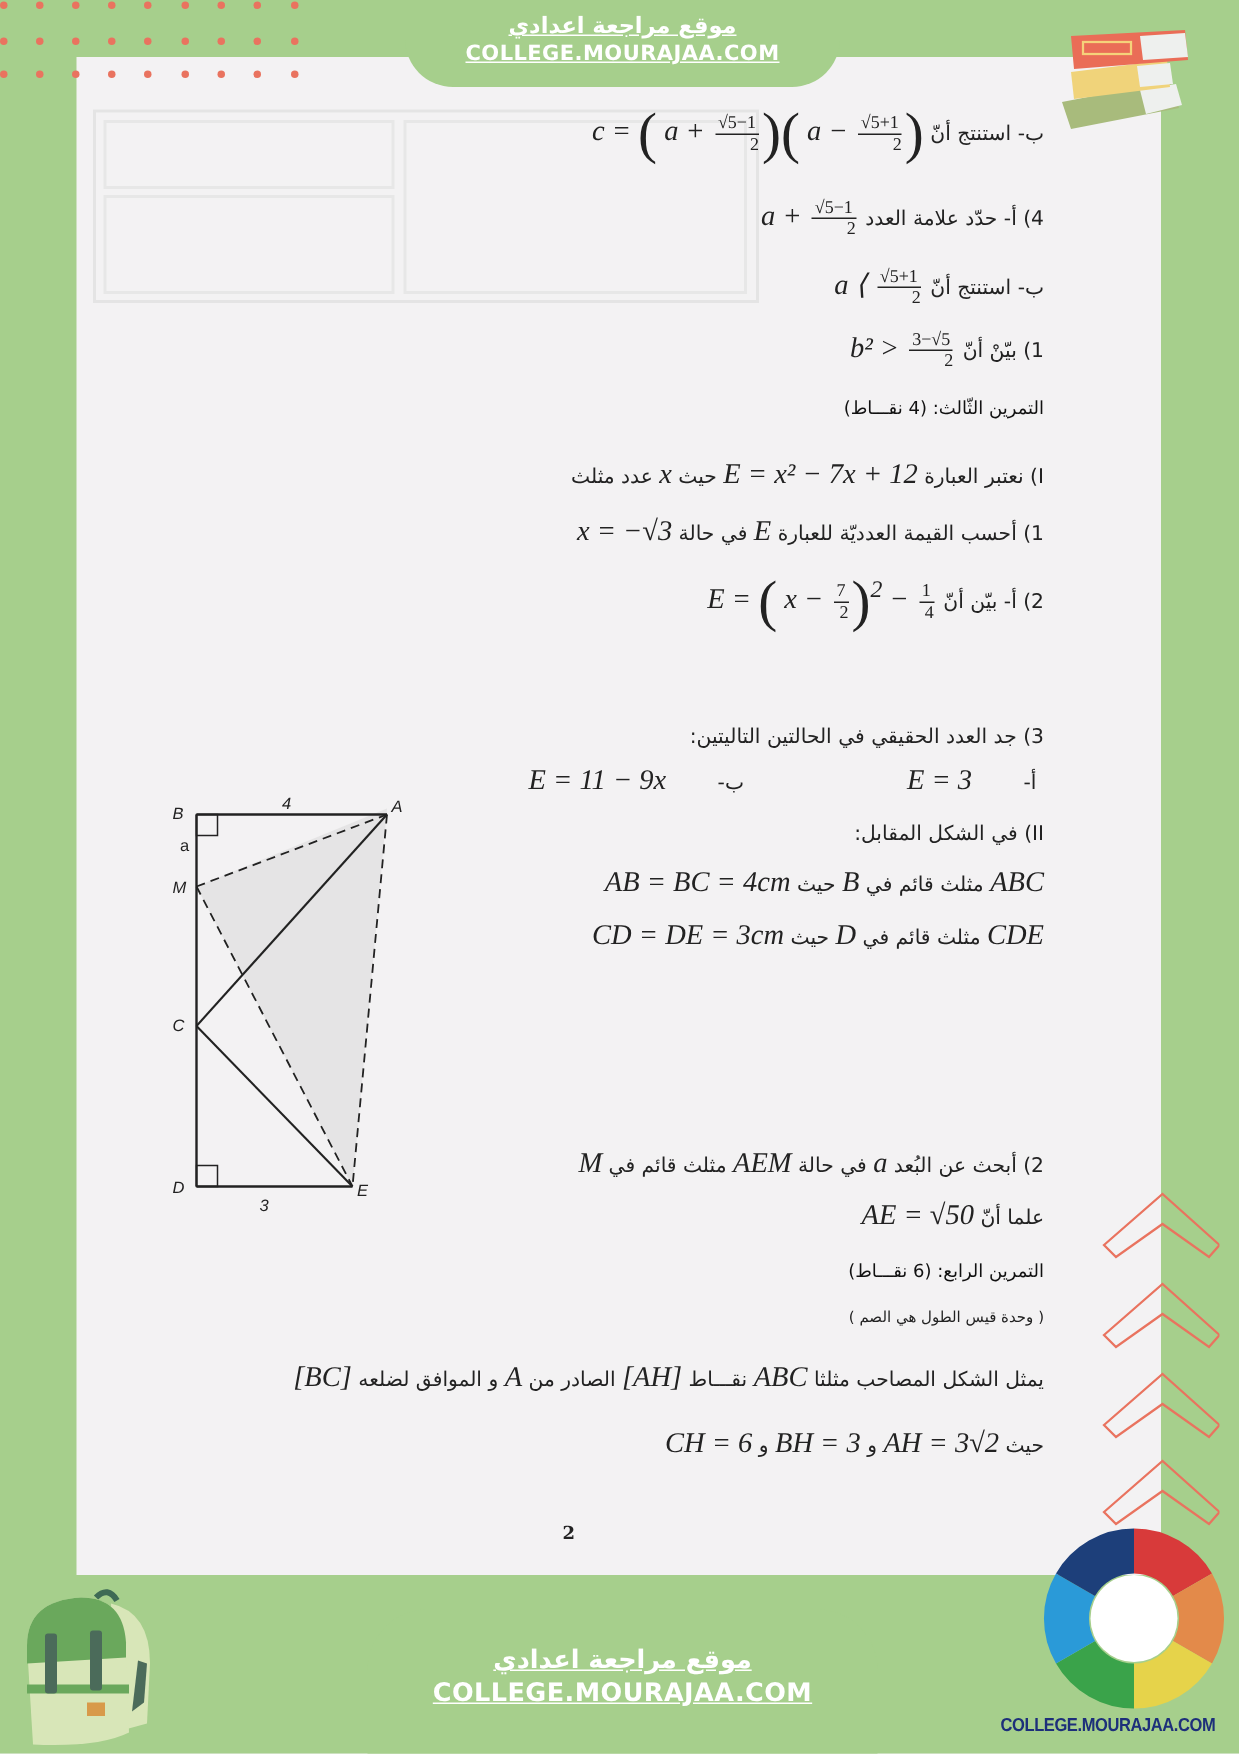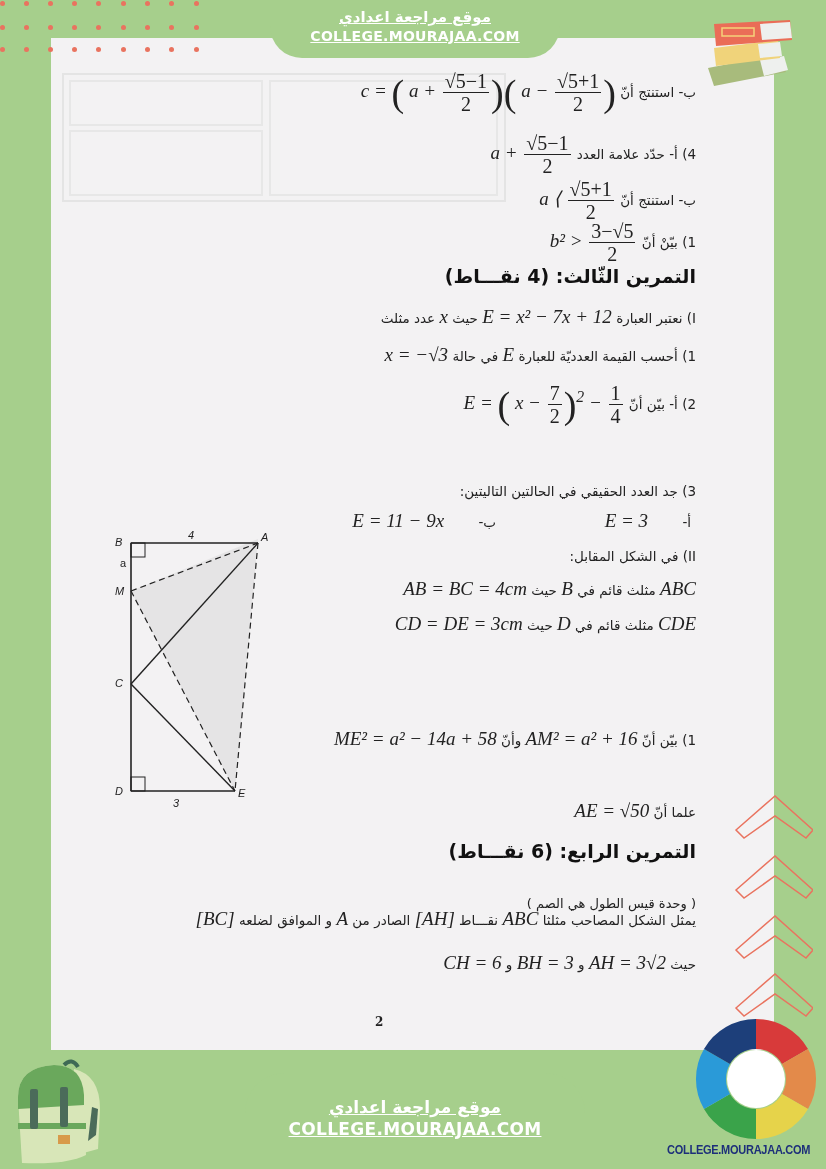--- a/index.html
+++ b/index.html
@@ -31,22 +31,22 @@
     background: #a6cf8c; border-radius: 40px 40px 0 0; text-align: center; color: #fff;
   }
   .bottom-banner .banner-ar { font-size: 17px; margin-top: 24px; }
   .bottom-banner .banner-en { font-size: 17px; }
   .content { position: absolute; left: 0; top: 0; width: 826px; height: 1169px; }
   .line {
     position: absolute; right: 130px; direction: rtl; text-align: right;
     font-family: "DejaVu Sans", sans-serif; font-size: 13.5px; color: #222; white-space: nowrap;
   }
   .m { font-family: "Liberation Serif", serif; font-style: italic; font-size: 19px; direction: ltr; unicode-bidi: isolate; display: inline-block; }
-  .title { font-weight: bold; font-size: 19px; color: #111; margin-left: 28px; }
-  .frac { display: inline-flex; flex-direction: column; align-items: center; vertical-align: middle; font-style: normal; font-size: 20px; line-height: 1.1; margin: 0 2px; }
+  .title { font-weight: normal; font-size: 12px; color: #111; margin-left: 28px; }
+  .frac { display: inline-flex; flex-direction: column; vertical-align: middle; font-style: normal; font-size: 12px; line-height: 1.1; margin: 0 2px; }
   .frac .num { border-bottom: 1px solid #222; padding: 0 2px; }
   .paren { font-size: 38px; font-style: normal; font-weight: 100; vertical-align: middle; line-height: 1; }
   .fig { position: absolute; left: 108px; top: 525px; }
   .page-num { position: absolute; left: 375px; top: 1015px; font-weight: bold; font-size: 12px; color: #222; font-family: "DejaVu Serif", serif; }
   .books { position: absolute; left: 700px; top: 10px; }
   .backpack { position: absolute; left: 14px; top: 1057px; }
   .chevrons { position: absolute; left: 733px; top: 790px; }
   .wheel { position: absolute; left: 695px; top: 1018px; }
   .wheel-label { position: absolute; left: 667px; top: 1143px; font-family: "Liberation Sans", sans-serif; font-weight: bold; font-size: 12.5px; color: #1d2f7a; letter-spacing: -.3px; transform: scaleX(.88); transform-origin: left; }
 </style>
@@ -182,33 +182,35 @@
     <span>حيث</span>
     <span class="m">AB = BC = 4cm</span>
   </div>
   <div class="line" style="top:613px">
     <span class="m">CDE</span>
     <span>مثلث قائم في</span>
     <span class="m">D</span>
     <span>حيث</span>
     <span class="m">CD = DE = 3cm</span>
   </div>
-  <div class="line" style="top:728px">
-    <span>1) بيّن أنّ</span>
-    <span class="m">AM² = a² + 16</span>
-    <span>وأنّ</span>
-    <span class="m">ME² = a² − 14a + 58</span>
+  <div class="line" style="top:765px">
+    <span>2) أبحث عن البُعد</span>
+    <span class="m">a</span>
+    <span>في حالة</span>
+    <span class="m">AEM</span>
+    <span>مثلث قائم في</span>
+    <span class="m">M</span>
   </div>
   <div class="line" style="top:800px">
     <span>علما أنّ</span>
     <span class="m">AE = √50</span>
   </div>
 
   <div class="line title" style="top:840px">التمرين الرابع: (6 نقـــاط)</div>
-  <div class="line" style="top:896px;font-size:13px">( وحدة قيس الطول هي الصم )</div>
+  <div class="line" style="top:873px;font-size:10px">( وحدة قيس الطول هي الصم )</div>
   <div class="line" style="top:908px">
     <span>يمثل الشكل المصاحب مثلثا</span>
     <span class="m">ABC</span>
     <span>نقـــاط</span>
     <span class="m">[AH]</span>
     <span>الصادر من</span>
     <span class="m">A</span>
     <span>و الموافق لضلعه</span>
     <span class="m">[BC]</span>
   </div>

